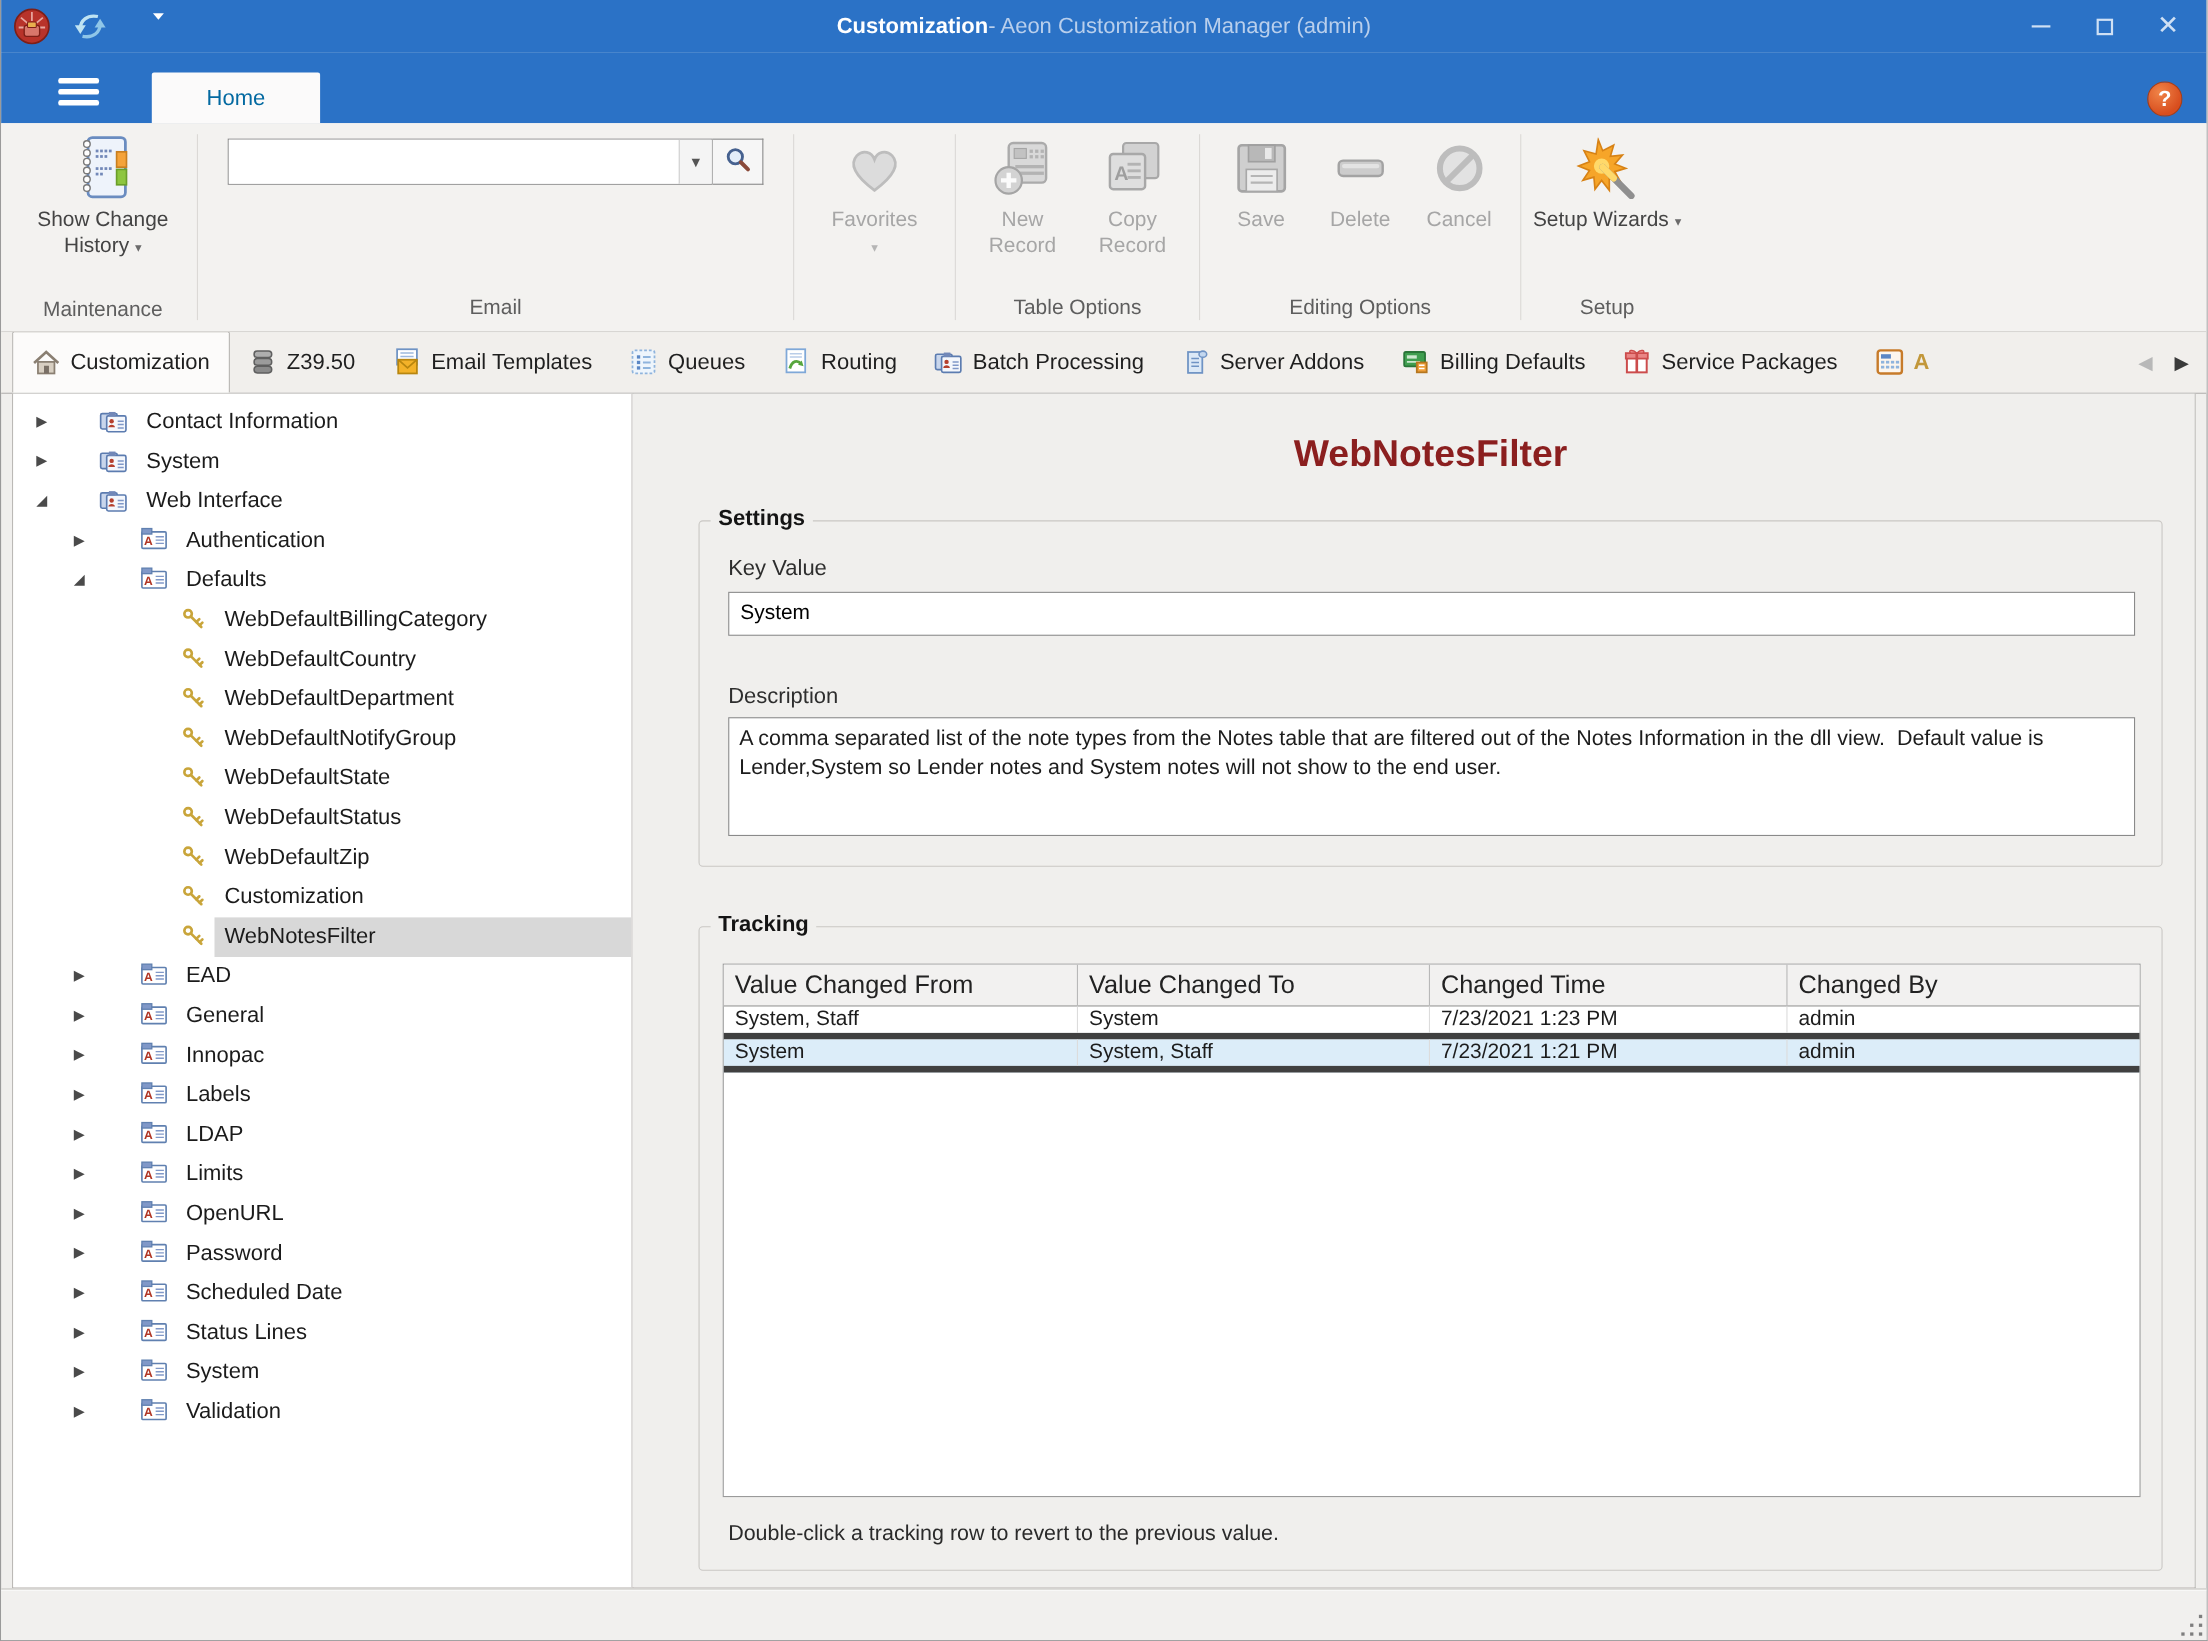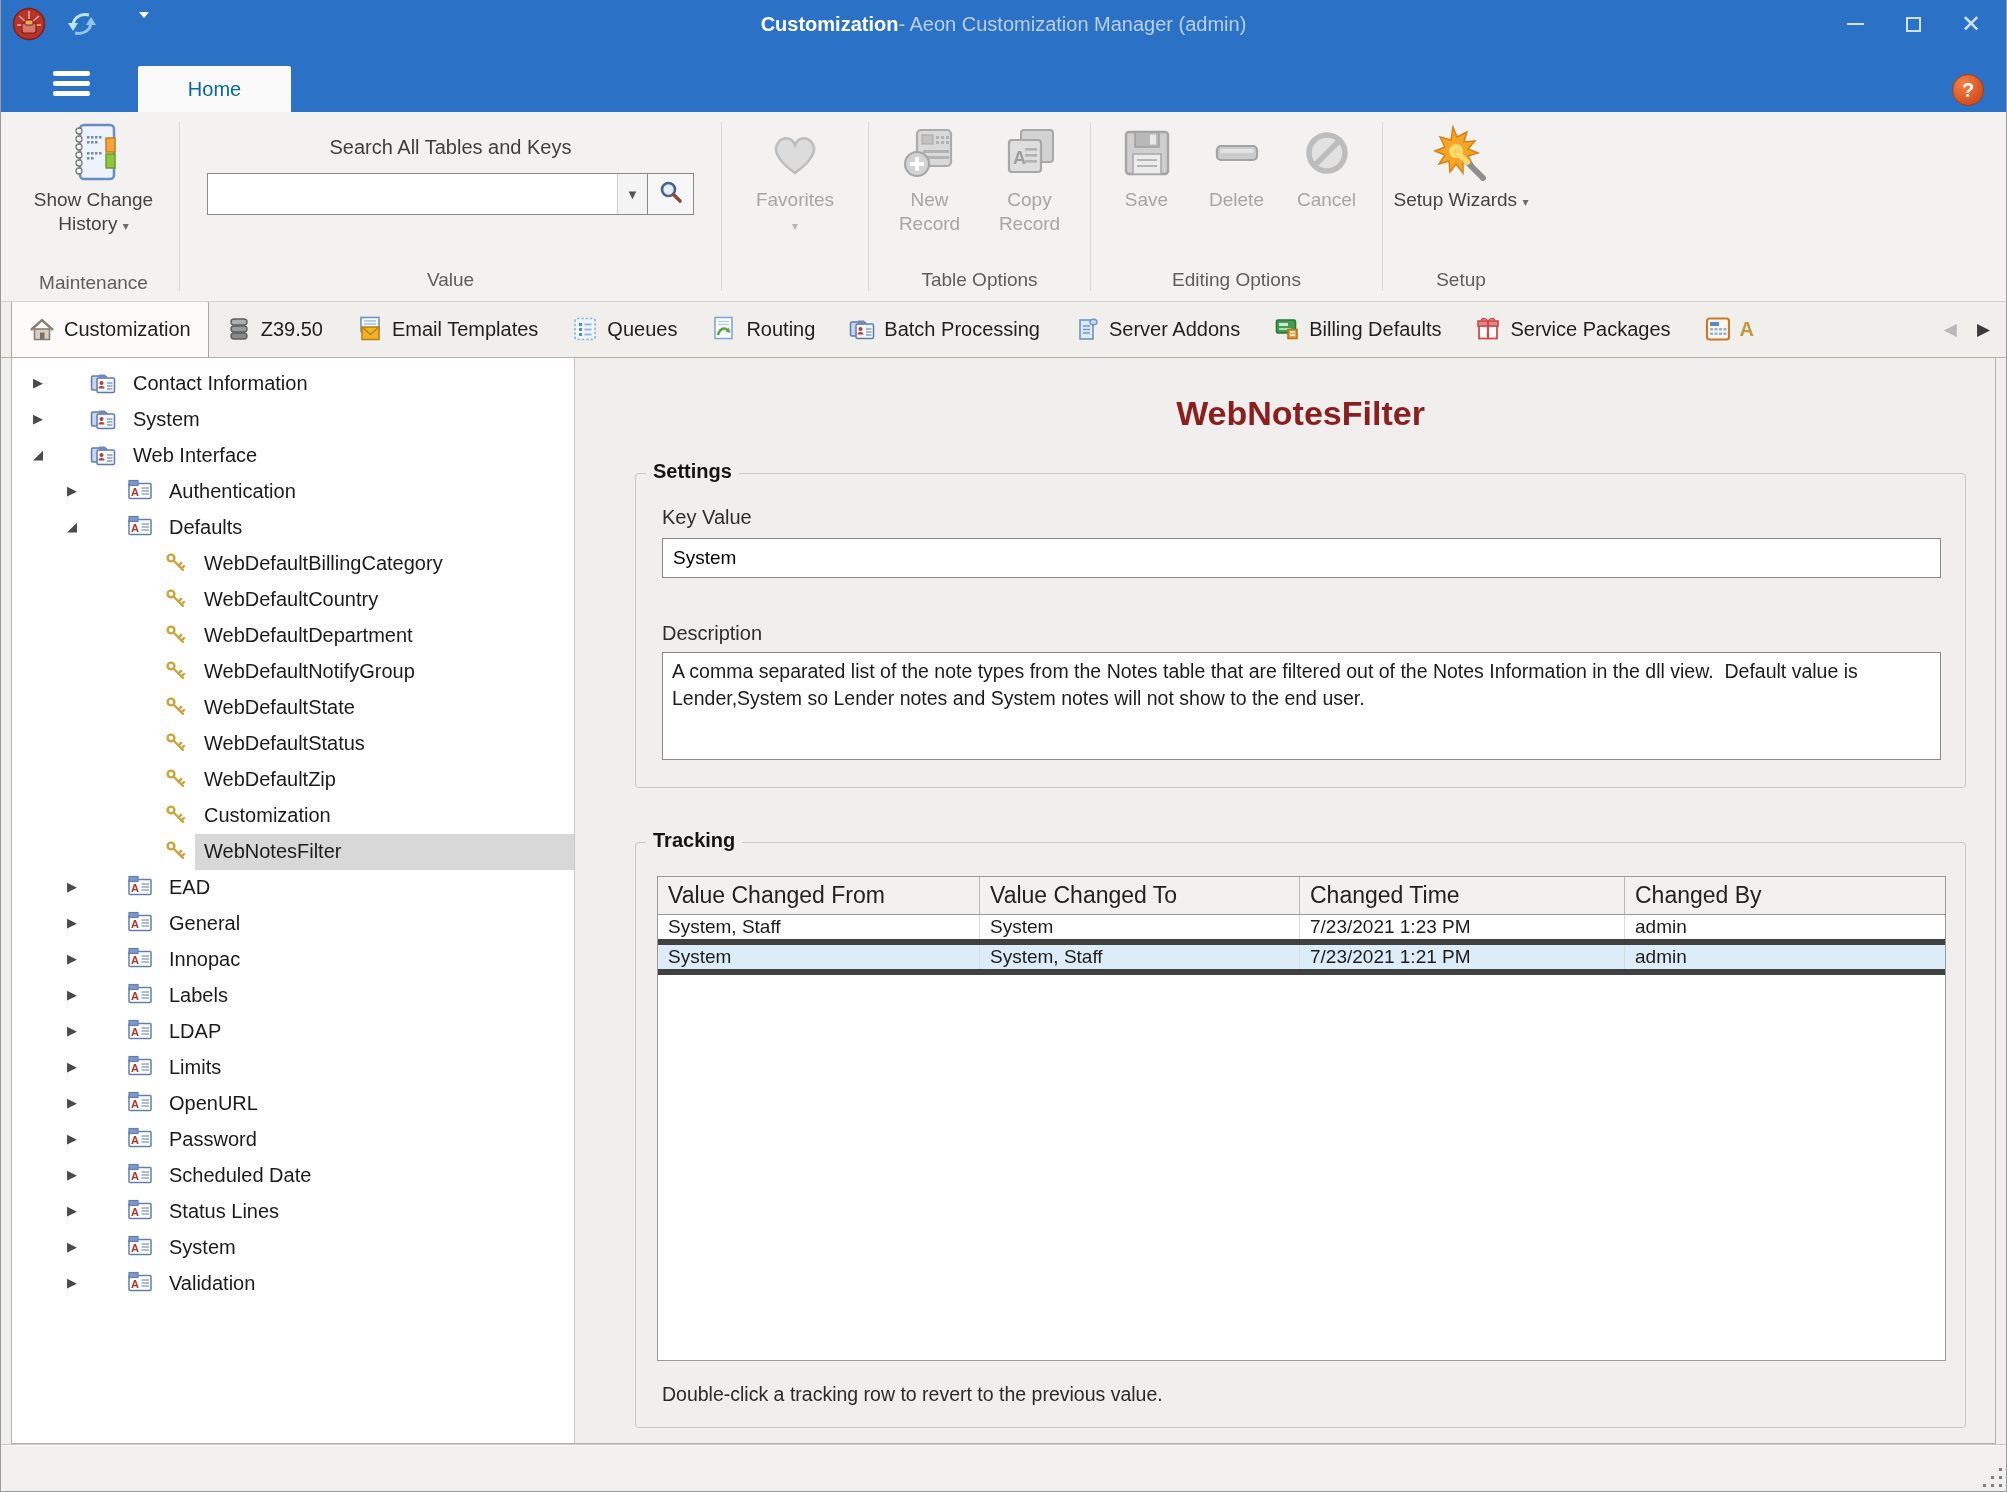--- a/index.html
+++ b/index.html
@@ -211,37 +211,36 @@
               </svg>
           </div>
           <div class="rtx"><span>Show Change History</span> <span class="ddarrow">▾</span></div>
         </div>
       </div>
       <div class="rlabel">Maintenance</div>
     </div>
     <div class="rsep"></div>
 
     <div class="rgroup g-search">
-      <div class="sheading">Search All Tables and Keys</div>
       <div class="comborow">
         <div class="combo">
           <input type="text" value="" style="">
           <div class="carrow">
               <span>▼</span>
             </div>
         </div>
         <div class="magbtn">
           <span><svg width="26" height="26" viewBox="0 0 26 26">
                 <circle cx="10.5" cy="10.5" r="6.5" fill="#e4eefa" stroke="#46618f" stroke-width="2.6"></circle>
                 <line x1="15.5" y1="15.5" x2="22" y2="22" stroke="#8a4a3a" stroke-width="3.6" stroke-linecap="round"></line>
               </svg></span>
         </div>
       </div>
       <div style="flex:1"></div>
-      <div class="rlabel">Value</div>
+      <div class="rlabel">Email</div>
     </div>
     <div class="rsep"></div>
 
     <div class="rgroup g-fav">
       <div class="rbody">
         <div class="rbtn disabled">
           <div class="ric">
             <svg width="56" height="52" viewBox="0 0 56 52">
                 <path d="M28 46 C10 33 5 22 12 14.5 C17.5 9 25.5 11 28 18 C30.5 11 38.5 9 44 14.5 C51 22 46 33 28 46 Z" fill="#dcdcdc" stroke="#bdbdbd" stroke-width="2.5"></path>
               </svg>

